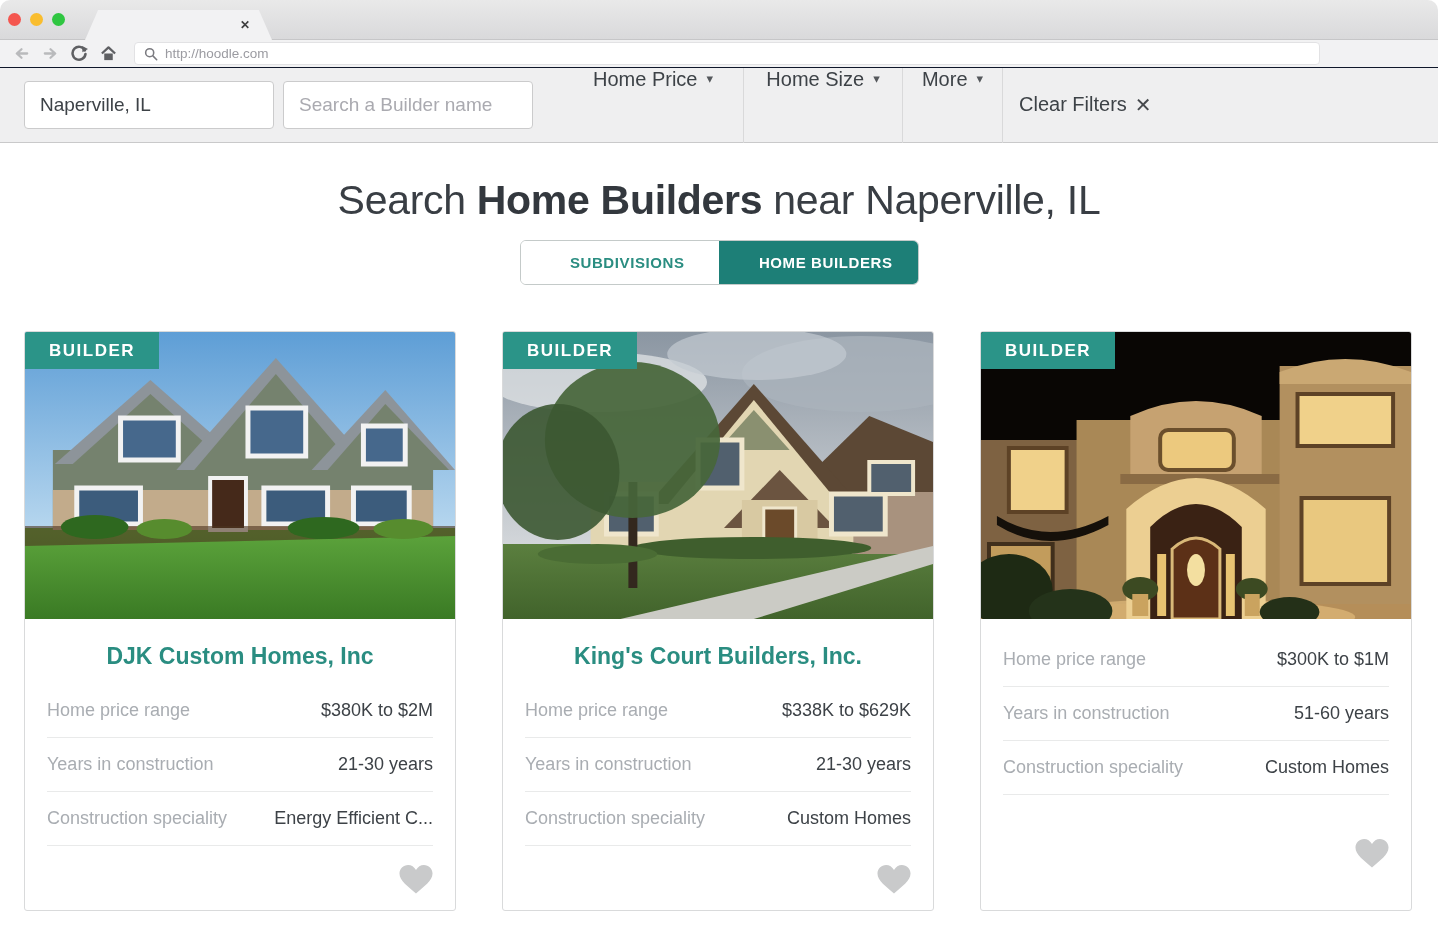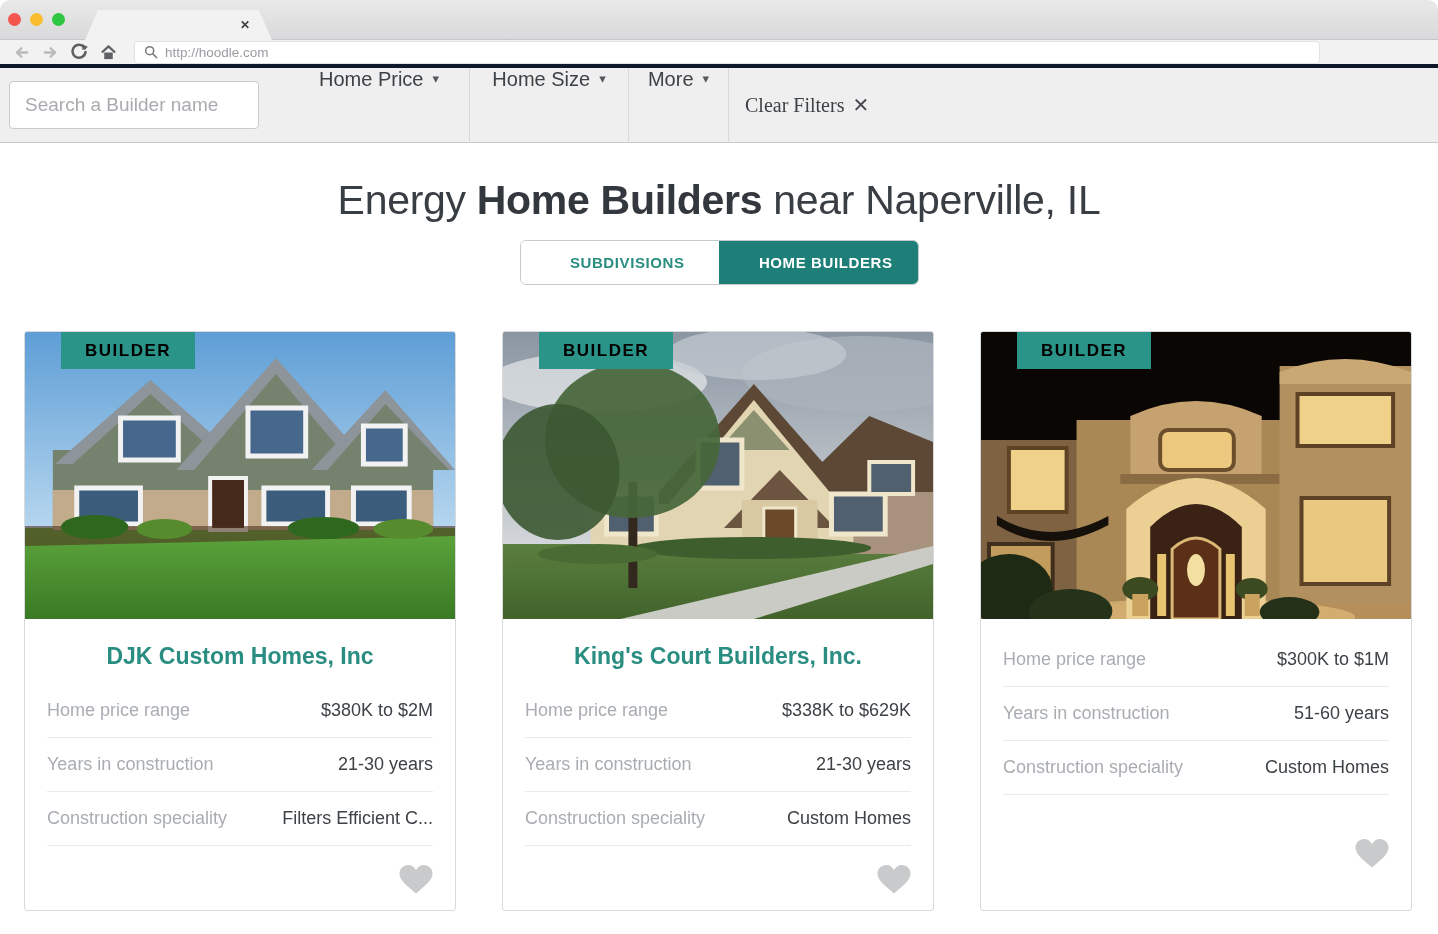--- a/index.html
+++ b/index.html
@@ -6,60 +6,60 @@
   html,body { width:1438px; height:934px; background:#fff; font-family:"Liberation Sans", sans-serif; overflow:hidden; }
   .window { width:1438px; height:934px; border-radius:10px 10px 0 0; overflow:hidden; background:#fff; }
 
   
   .chrome-top { position:relative; height:40px; background:linear-gradient(#e9e9e9,#d9d9db); border-bottom:1px solid #c6c6c8; }
   .traffic { position:absolute; top:13px; left:8px; display:flex; gap:9px; }
   .light { width:13px; height:13px; border-radius:50%; }
   .tab { position:absolute; left:85px; bottom:-1px; width:187px; height:30px; background:#f2f2f3;
          clip-path:polygon(0 100%, 7% 0, 93% 0, 100% 100%); display:flex; align-items:center; justify-content:flex-end; padding-right:22px; }
   .tab-close { font-size:12px; font-weight:bold; color:#3f3f3f; cursor:pointer; line-height:1; }
-  .navbar { height:28px; background:#f2f2f3; border-bottom:4px solid #0f172a; display:flex; align-items:center; padding-left:12px; }
+  .navbar { height:28px; background:#f2f2f3; border-bottom:1px solid #0f172a; display:flex; align-items:center; padding-left:12px; }
   .nav-ic { width:18px; height:18px; margin-right:11px; flex:0 0 auto; display:flex; align-items:center; justify-content:center; }
   .urlbar { flex:1; height:23px; margin-left:6px; margin-right:118px; background:#fff; border:1px solid #e2e2e4; border-radius:4px;
             display:flex; align-items:center; padding:0 9px; }
   .url-text { color:#9b9ba1; font-size:13.5px; margin-left:7px; }
 
   
   .filterbar { height:75px; background:#efeff0; border-bottom:1px solid #c9c9ca; display:flex; align-items:center; }
   .f-input { height:48px; background:#fff; border:1px solid #cbcbcc; border-radius:4px; font-size:19px; color:#3d4247;
              padding:0 15px; font-family:"Liberation Sans", sans-serif; }
   .f-input::placeholder { color:#aaaab0; }
   #loc-input { width:250px; margin-left:24px; }
   #builder-input { width:250px; margin-left:9px; }
   .f-drop { height:75px; display:flex; align-items:flex-start; justify-content:center; font-size:20px; color:#3d4247; cursor:pointer; }
   .f-drop .caret { font-size:13px; color:#55585c; margin-left:9px; padding-top:3px; }
   .f-div { width:1px; height:75px; background:#d9d9da; }
   .drop-home-price { width:180px; margin-left:30px; }
   .drop-home-size  { width:158px; }
   .drop-more       { width:99px; }
-  .clear-filters { display:flex; align-items:center; font-size:20px; color:#3d4247; margin-left:16px; cursor:pointer;font-family:Liberation Serif, serif; }
+  .clear-filters { display:flex; font-size:20px; color:#3d4247; margin-left:16px; cursor:pointer; }
   .clear-filters .x { font-size:20px; margin-left:8px; color:#46494d; }
 
   
   .main { background:#fff; }
   .page-title { text-align:center; margin-top:34px; font-size:41px; font-weight:400; color:#393e44; letter-spacing:-.3px; }
   .page-title b { font-weight:700; color:#33383e; }
 
   .toggle { width:399px; height:45px; margin:16px auto 0; display:flex; border-radius:6px; overflow:hidden;
             border:1px solid #c4cac9; }
   .tg { flex:1; display:flex; align-items:center; justify-content:center; font-size:15px; font-weight:700;
         letter-spacing:.6px; cursor:pointer;padding-left:15px; }
   .tg-off { background:#fff; color:#2a8d81; }
   .tg-on  { background:#1d7f77; color:#fff; }
 
   .cards { display:flex; gap:46px; padding:0 26px 0 24px; margin-top:46px; }
   .card { width:432px; height:580px; border:1px solid #d9dadb; border-radius:3px; background:#fff; display:flex; flex-direction:column; overflow:hidden; }
   .photo { position:relative; width:100%; height:287px; flex:0 0 auto; overflow:hidden; background:#ddd; }
   .photo svg { display:block; width:100%; height:100%; }
-  .badge { position:absolute; top:0; left:0; height:37px; padding:0 24px; background:#2b9488; color:#000000;
-           font-size:17px; font-weight:700; letter-spacing:1.5px; display:flex; align-items:center;margin-left:36px; }
+  .badge { position:absolute; top:0; left:0; height:37px; padding:0 24px; background:#2b9488; color:#ffffff;
+           font-size:17px; font-weight:700; letter-spacing:1.5px; display:flex; align-items:center; }
   .card-name { margin-top:24px; text-align:center; font-size:23px; font-weight:700; color:#2a8d81; cursor:pointer; padding:0 16px; }
   .rows { margin:14px 22px 0; }
   .row { height:54px; display:flex; align-items:center; justify-content:space-between; border-bottom:1px solid #e9eaea; }
   .row .lbl { font-size:18px; color:#a9adb2; }
   .row .val { font-size:18px; color:#3d4247; white-space:nowrap; }
   .card-foot { flex:1; display:flex; align-items:center; justify-content:flex-end; padding-right:22px; }
   .heart-btn { cursor:pointer; display:flex; }
 </style>
 </head>
 <body>
@@ -103,20 +103,21 @@
     <div class="urlbar">
       <svg width="14" height="14" viewBox="0 0 16 16">
           <circle cx="6.5" cy="6.5" r="4.6" stroke="#7b7b80" stroke-width="1.8" fill="none"></circle>
           <path d="M10.2 10.2 L14.5 14.5" stroke="#7b7b80" stroke-width="1.8" stroke-linecap="round"></path>
         </svg>
       <span class="url-text">http://hoodle.com</span>
     </div>
   </div>
 
   <div class="filterbar">
+    <input id="loc-input" class="f-input" value="Naperville, IL" style="">
     <input id="builder-input" class="f-input" placeholder="Search a Builder name" style="">
     <div class="f-drop drop-home-price">
       <span>Home Price</span>
       <span class="caret">▾</span>
     </div>
     <div class="f-div"></div>
     <div class="f-drop drop-home-size">
       <span>Home Size</span>
       <span class="caret">▾</span>
     </div>
@@ -126,21 +127,21 @@
       <span class="caret">▾</span>
     </div>
     <div class="f-div"></div>
     <div class="clear-filters">
       <span>Clear Filters</span>
       <span class="x">✕</span>
     </div>
   </div>
 
   <div class="main">
-    <div class="page-title"><span>Energy </span><b>Home Builders</b><span> near Naperville, IL</span></div>
+    <div class="page-title"><span>Search </span><b>Home Builders</b><span> near Naperville, IL</span></div>
 
     <div class="toggle">
       <div class="tg tg-off">SUBDIVISIONS</div>
       <div class="tg tg-on">HOME BUILDERS</div>
     </div>
 
     <div class="cards">
 
       <div class="card">
         <div class="photo" aria-label="Two-story gray-green home with stone base, blue sky and green lawn">
@@ -185,21 +186,21 @@
           <div class="row">
             <span class="lbl">Home price range</span>
             <span class="val">$380K to $2M</span>
           </div>
           <div class="row">
             <span class="lbl">Years in construction</span>
             <span class="val">21-30 years</span>
           </div>
           <div class="row">
             <span class="lbl">Construction speciality</span>
-            <span class="val">Filters Efficient C...</span>
+            <span class="val">Energy Efficient C...</span>
           </div>
         </div>
         <div class="card-foot">
           <span class="heart-btn">
             <svg width="34" height="31" viewBox="0 0 32 30">
                 <path d="M23.6,2c-3.1,0-5.9,1.9-7.6,4.8C14.3,3.9,11.5,2,8.4,2C3.7,2,0,5.6,0,10.2c0,7.1,8.6,12.7,16,19.3c7.4-6.6,16-12.2,16-19.3C32,5.6,28.3,2,23.6,2z" fill="#c9cacb"></path>
               </svg>
           </span>
         </div>
       </div>

